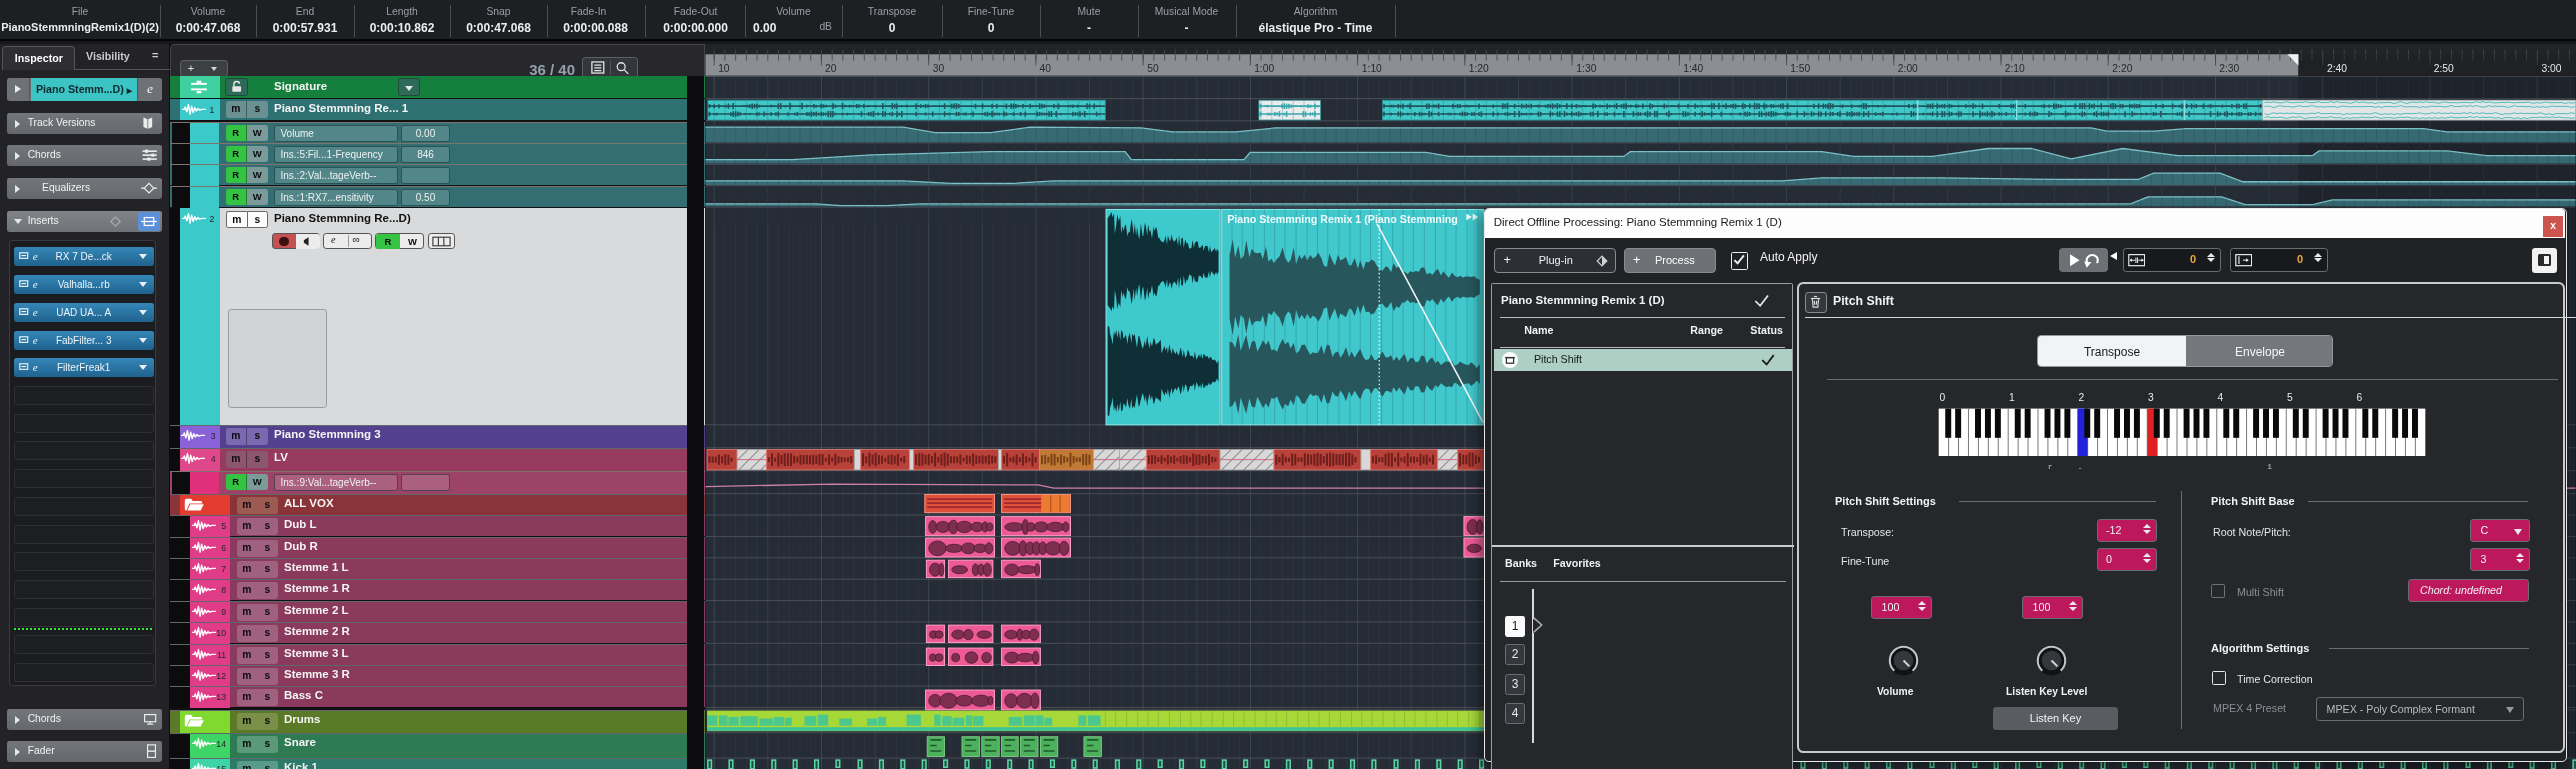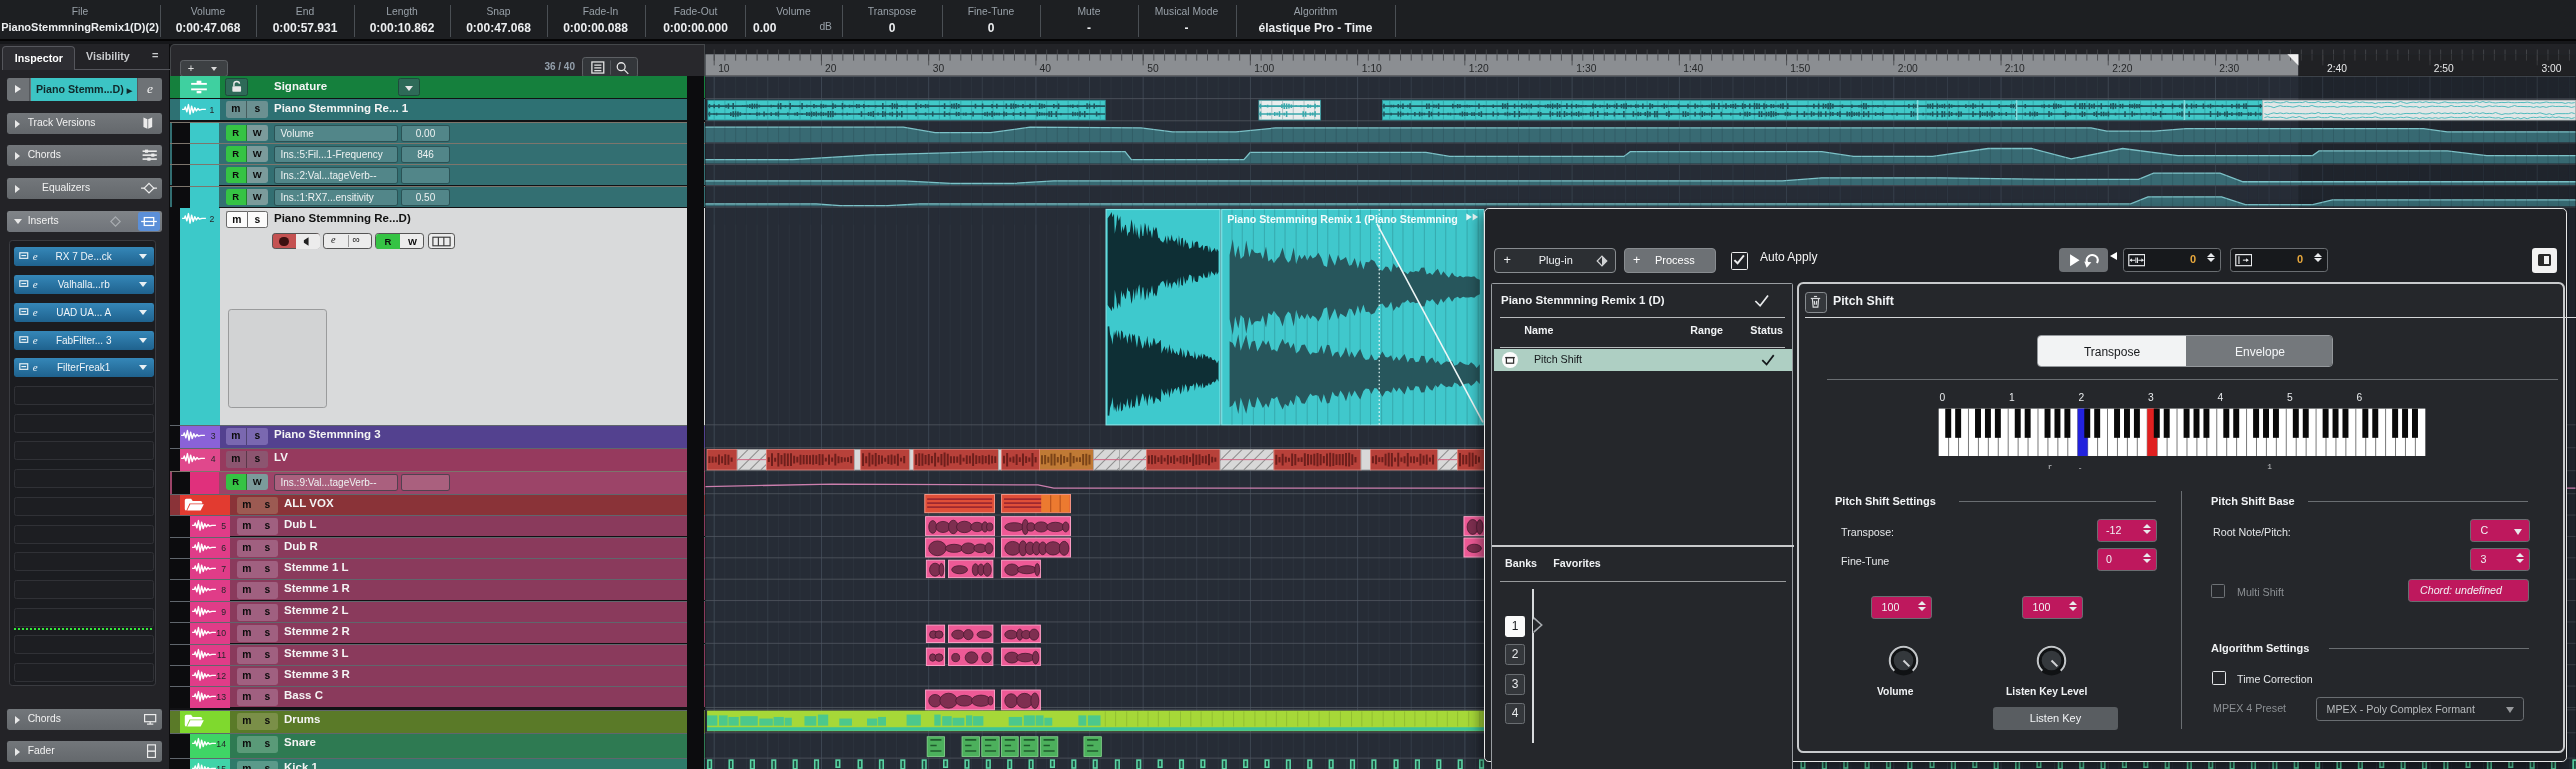--- a/index.html
+++ b/index.html
@@ -42,21 +42,21 @@
     <div class="tb-div" style="left:256px;"></div>
     <div class="tb-lab" style="left:256px;width:98px;">End</div>
     <div class="tb-val" style="left:256px;width:98px;">0:00:57.931</div>
     <div class="tb-div" style="left:354px;"></div>
     <div class="tb-lab" style="left:354px;width:96px;">Length</div>
     <div class="tb-val" style="left:354px;width:96px;">0:00:10.862</div>
     <div class="tb-div" style="left:450px;"></div>
     <div class="tb-lab" style="left:450px;width:97px;">Snap</div>
     <div class="tb-val" style="left:450px;width:97px;">0:00:47.068</div>
     <div class="tb-div" style="left:547px;"></div>
-    <div class="tb-lab" style="left:534px;width:97px;padding-left:36px;">Fade-In</div>
+    <div class="tb-lab" style="left:522px;width:97px;padding-left:36px;">Fade-In</div>
     <div class="tb-val" style="left:547px;width:97px;">0:00:00.088</div>
     <div class="tb-div" style="left:645px;"></div>
     <div class="tb-lab" style="left:645px;width:101px;">Fade-Out</div>
     <div class="tb-val" style="left:645px;width:101px;">0:00:00.000</div>
     <div class="tb-div" style="left:745px;"></div>
     <div class="tb-lab" style="left:745px;width:97px;">Volume</div>
     <div class="tb-div" style="left:842px;"></div>
     <div class="tb-lab" style="left:842px;width:100px;">Transpose</div>
     <div class="tb-val" style="left:842px;width:100px;">0</div>
     <div class="tb-div" style="left:942px;"></div>
@@ -158,21 +158,21 @@
         <rect x="2" y="1" width="10" height="16" fill="none" stroke="#ececec" stroke-width="1.5"></rect>
         <line x1="2" y1="9" x2="12" y2="9" stroke="#ececec" stroke-width="1.8"></line>
       </svg></div>
   </div>
 <div class="abs" style="left:170px;top:44px;width:535px;height:726px;background:#111114;overflow:hidden;">
     <div class="abs" style="left:0;top:0;width:535px;height:32px;background:#28282c;border:0.8px solid #44474a;border-bottom:none;border-radius:4.8px 0 0 0;">
       <div class="abs" style="left:8.7px;top:15px;width:48px;height:16.6px;background:#3d4043;border:0.8px solid #5d6064;border-radius:3.2px;">
         <span class="abs" style="left:7.1px;top:0.8px;color:#e0e0e0;font-size:11px;">+</span>
         <div class="abs" style="left:30px;top:6.3px;width:0;height:0;border-top:4.8px solid #d8d8d8;border-left:3.6px solid transparent;border-right:3.6px solid transparent;"></div>
       </div>
-      <div class="abs" style="left:349px;top:16px;width:55px;text-align:right;font-size:10px;font-weight:bold;color:#94a0ac;">36 / 40</div>
+      <div class="abs" style="left:349px;top:16px;width:55px;text-align:right;font-size:15px;font-weight:bold;color:#94a0ac;">36 / 40</div>
       <div class="abs" style="left:411px;top:12px;width:56px;height:20.6px;background:#33363a;border:0.8px solid #5d6064;border-radius:3.2px;"><svg width="55" height="19" viewBox="0 0 69 24">
           <g stroke="#e8e8e8" stroke-width="1.6" fill="none">
             <rect x="11" y="5" width="15" height="14"></rect>
             <line x1="14" y1="9" x2="23" y2="9"></line>
             <line x1="14" y1="12.5" x2="23" y2="12.5"></line>
             <line x1="14" y1="16" x2="23" y2="16"></line>
             <circle cx="48" cy="11" r="5"></circle>
             <line x1="52" y1="15" x2="57" y2="20"></line>
           </g>
           <line x1="34.5" y1="3" x2="34.5" y2="21" stroke="#5d6064" stroke-width="1"></line>
@@ -903,20 +903,24 @@
     <rect x="3167" y="958.5" width="6.5" height="11" fill="#5ad4a4"></rect>
     <rect x="3169" y="960.5" width="2.5" height="7" fill="#1d4a3e"></rect>
     <rect x="3194" y="958.5" width="6.5" height="12" fill="#5ad4a4"></rect>
     <rect x="3196" y="960.5" width="2.5" height="8" fill="#1d4a3e"></rect>
     <rect x="3221" y="958.5" width="6.5" height="13" fill="#5ad4a4"></rect>
     <rect x="3223" y="960.5" width="2.5" height="9" fill="#1d4a3e"></rect>
     <rect x="3248" y="958.5" width="6.5" height="14" fill="#5ad4a4"></rect>
     <rect x="3250" y="960.5" width="2.5" height="10" fill="#1d4a3e"></rect>
   </svg>
 <div class="abs" style="left:1484px;top:208px;width:1083px;height:554px;background:#202226;border:1.6px solid #e8e8e8;border-radius:4.8px;box-shadow:-4px 5.5px 12.7px rgba(0,0,0,0.45);">
+    <div class="abs" style="left:0;top:0;width:1080px;height:29px;background:#fdfdfd;border-radius:3.2px 3.2px 0 0;">
+      <div class="abs" style="left:8.7px;top:7.1px;font-size:11.5px;color:#1a1a1a;">Direct Offline Processing: Piano Stemmning Remix 1 (D)</div>
+      <div class="abs" style="right:1.6px;top:7.1px;width:20.6px;height:20.6px;background:#cc5550;color:#fff;font-size:10.3px;font-weight:bold;text-align:center;line-height:20.6px;">x</div>
+    </div>
     <div class="abs" style="left:0;top:29px;width:1080px;height:42px;background:#202226;">
       <div class="abs" style="left:8.7px;top:9.5px;width:122px;height:25px;background:#2c2f33;border:1.2px solid #888c90;border-radius:4px;color:#f0f2f4;font-size:11px;">
         <span class="abs" style="left:8.7px;top:4.8px;font-size:12.7px;">+</span>
         <span class="abs" style="left:44px;top:5.5px;">Plug-in</span>
         <svg class="abs" style="right:7.1px;top:6.3px;" width="12" height="12" viewBox="0 0 15 15">
           <path d="M7.5 1.5 L13.5 7.5 L7.5 13.5 L1.5 7.5 Z" fill="none" stroke="#d0d2d4" stroke-width="1.5"></path>
           <path d="M7.5 1.5 L13.5 7.5 L7.5 13.5 Z" fill="#d0d2d4"></path>
         </svg>
       </div>
       <div class="abs" style="left:139px;top:9.5px;width:92px;height:25px;background:#6d7175;border:1.2px solid #888c90;border-radius:4px;color:#fff;font-size:11px;">

